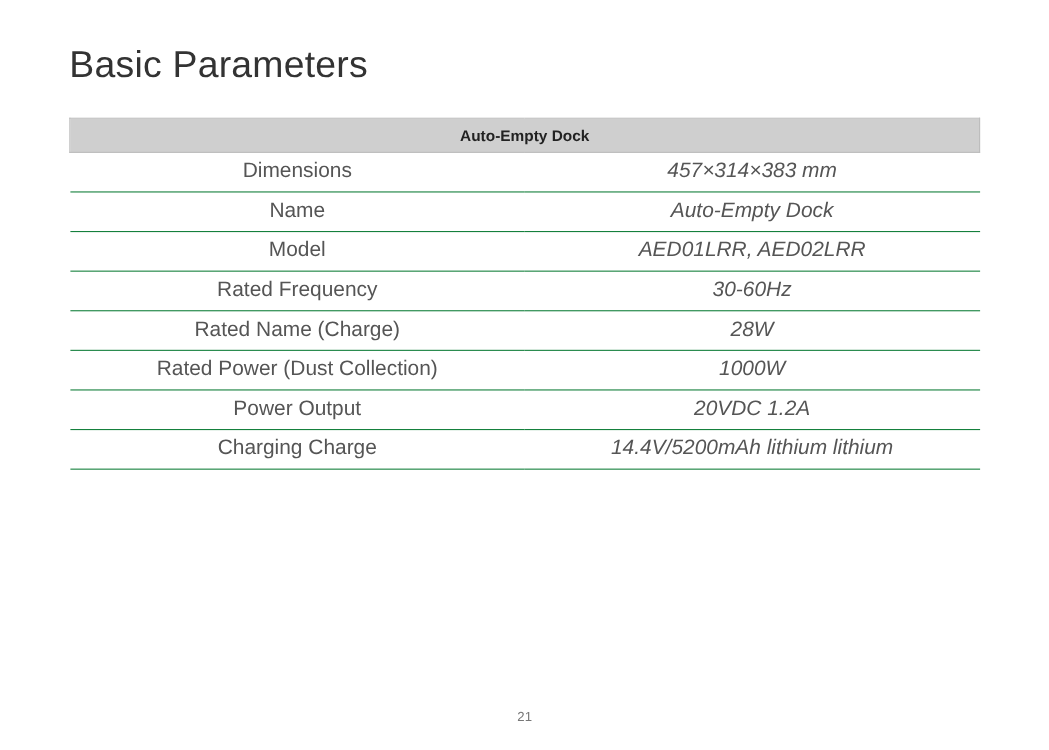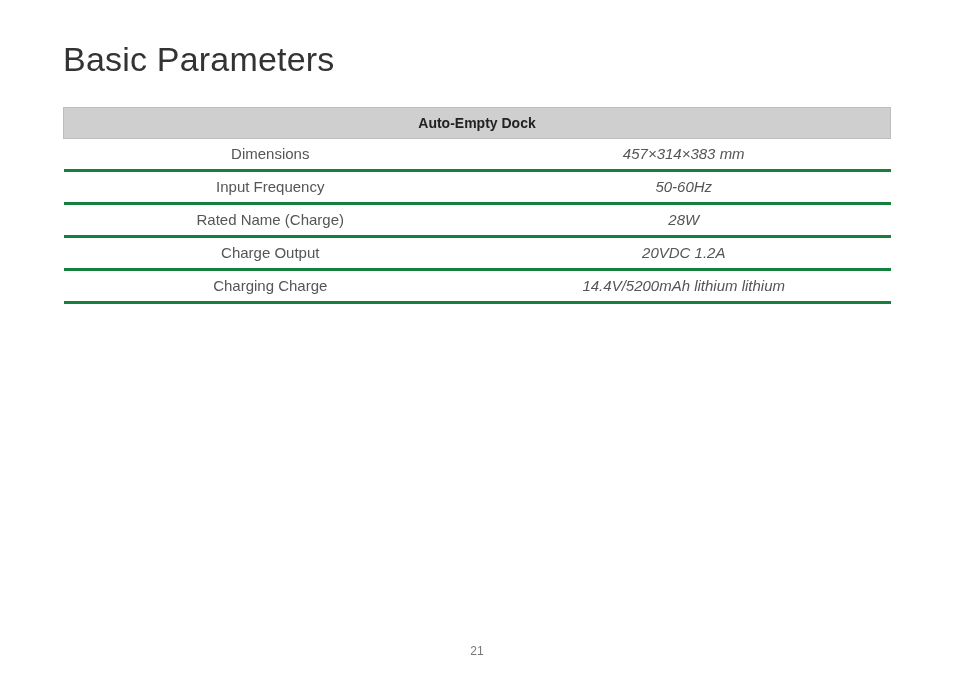--- a/index.html
+++ b/index.html
@@ -35,25 +35,25 @@
     font-size: 14px;
     color: #222;
     text-align: center;
     padding: 7px 0;
     border-left: 1px solid #bdbdbd;
     border-right: 1px solid #bdbdbd;
     border-top: 1px solid #bdbdbd;
     border-bottom: 1px solid #bdbdbd;
   }
   table.params td {
-    font-size: 15px;
+    font-size: 19px;
     color: #555;
     text-align: center;
     padding: 6px 0 7px 0;
-    border-bottom: 3px solid #15803d;
+    border-bottom: 1px solid #15803d;
     vertical-align: middle;
     font-weight: 300;
   }
   table.params td.label {
     width: 47%;
   }
   table.params td.value {
     width: 53%;
     font-style: italic;
   }
@@ -79,29 +79,41 @@
       <tr>
         <th colspan="2">Auto-Empty Dock</th>
       </tr>
     </thead>
     <tbody>
       <tr>
         <td class="label">Dimensions</td>
         <td class="value">457×314×383 mm</td>
       </tr>
       <tr>
-        <td class="label">Input Frequency</td>
-        <td class="value">50-60Hz</td>
+        <td class="label">Name</td>
+        <td class="value">Auto-Empty Dock</td>
+      </tr>
+      <tr>
+        <td class="label">Model</td>
+        <td class="value">AED01LRR, AED02LRR</td>
+      </tr>
+      <tr>
+        <td class="label">Rated Frequency</td>
+        <td class="value">30-60Hz</td>
       </tr>
       <tr>
         <td class="label">Rated Name (Charge)</td>
         <td class="value">28W</td>
       </tr>
       <tr>
-        <td class="label">Charge Output</td>
+        <td class="label">Rated Power (Dust Collection)</td>
+        <td class="value">1000W</td>
+      </tr>
+      <tr>
+        <td class="label">Power Output</td>
         <td class="value">20VDC 1.2A</td>
       </tr>
       <tr>
         <td class="label">Charging Charge</td>
         <td class="value">14.4V/5200mAh lithium lithium</td>
       </tr>
     </tbody>
   </table>
 </div>
 

